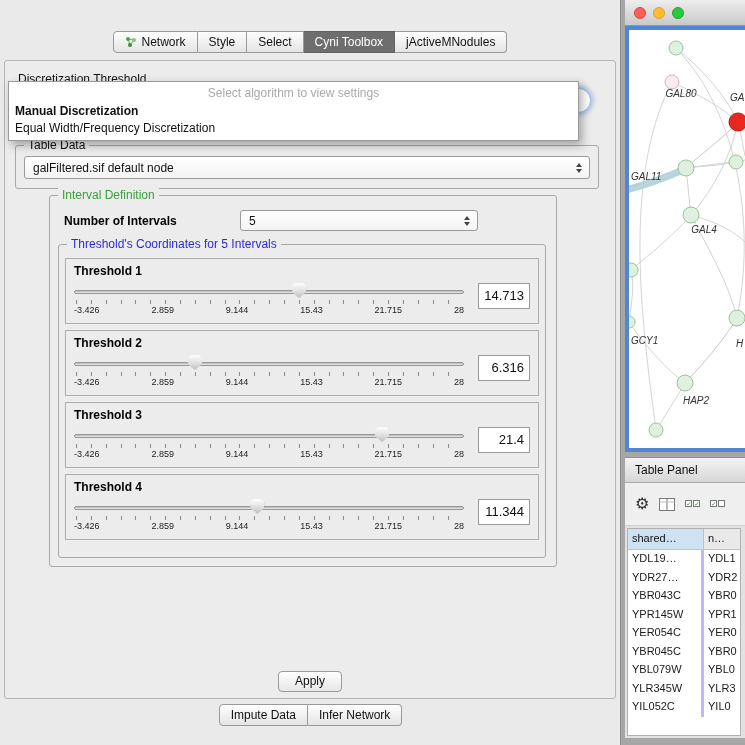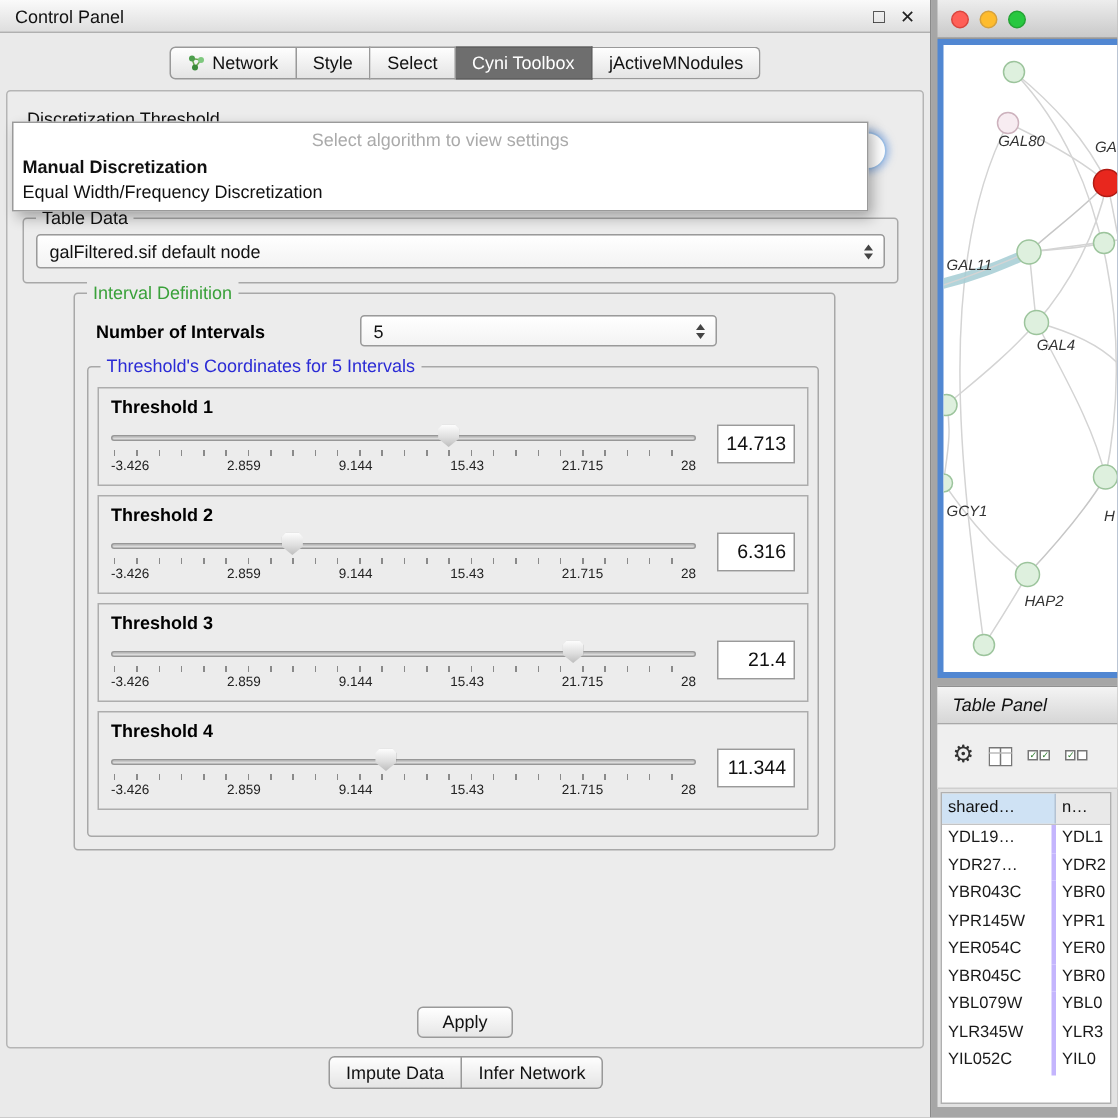--- a/index.html
+++ b/index.html
@@ -88,21 +88,21 @@
   .edge { fill:none; stroke:#d4d4d4; stroke-width:1; }
   .edge.dk { stroke:#c7c7c7; }
   .edge.thick { stroke:#a5ccd3; stroke-width:7; opacity:.85; }
   circle.node.green { fill:#def0de; stroke:#9cc49c; }
   circle.node.pink { fill:#f7ecf1; stroke:#cdb2bd; }
   circle.node.red { fill:#e8271e; stroke:#b01b14; }
   .nlabel { font-size:10px; fill:#333; font-family:"Liberation Sans","DejaVu Sans",sans-serif; }
 
   
   .table-panel { position:absolute; left:625px; top:457px; width:120px; height:281px; background:#e2e2e2; border-top:1px solid #909090; }
-  .tp-titlebar { height:25px; background:linear-gradient(#f4f4f4,#d6d6d6); border-bottom:1px solid #a8a8a8; font-size:12px; display:flex; align-items:center; padding-left:10px; color:#111;font-style:italic; }
+  .tp-titlebar { height:25px; background:linear-gradient(#f4f4f4,#d6d6d6); border-bottom:1px solid #a8a8a8; font-size:12px; display:flex; align-items:center; padding-left:10px; color:#111; }
   .tp-toolbar { height:43px; background:#efefef; display:flex; align-items:center; gap:10px; padding-left:10px; border-bottom:1px solid #cfcfcf; }
   .gear { font-size:16px; color:#333; line-height:1; }
   .cbicon { display:grid; grid-template-columns:7px 7px; grid-auto-rows:8px; gap:1px; }
   .cb { width:7px; height:7px; border:1px solid #777; background:#fff; font-size:6px; line-height:6px; text-align:center; color:#2a7a2a; }
   .tp-table { position:absolute; top:70px; left:2px; width:114px; height:208px; background:#fff; border:1px solid #b0b0b0; overflow:hidden; }
   .tp-head { display:flex; height:21px; border-bottom:1px solid #c4c4c4; }
   .tp-th { font-size:11px; padding:3px 4px 0; white-space:nowrap; overflow:hidden; color:#111; }
   .c1 { width:76px; }
   .c2 { flex:1; }
   .tp-th.c1 { background:#cfe2f4; border-right:1px solid #b4c2d2; }
@@ -110,25 +110,20 @@
   .tp-row { display:flex; height:18.5px; }
   .tp-td { font-size:11px; padding:2px 4px 0; white-space:nowrap; overflow:hidden; color:#1a1a1a; }
   .tp-td.c1 { border-right:3px solid #c4b5fd; }
 </style>
 </head>
 <body>
 
 <div id="root">
 
   <section class="control-panel">
-    <div class="cp-titlebar">
-      <span class="cp-title">Control Panel</span>
-      <span class="win-btn float">□</span>
-      <span class="win-btn close">✕</span>
-    </div>
 
     <div class="tab-row">
         <div class="tab">
     <svg class="tab-icon" width="12" height="12" viewBox="0 0 12 12" style="display: block;">
       <line x1="3" y1="3" x2="9" y2="4" stroke="#6aa84f" stroke-width="1"></line>
       <line x1="3" y1="3" x2="5" y2="9" stroke="#6aa84f" stroke-width="1"></line>
       <line x1="9" y1="4" x2="5" y2="9" stroke="#6aa84f" stroke-width="1"></line>
       <circle cx="3" cy="3" r="2" fill="#4d9e4d"></circle>
             <circle cx="9" cy="4" r="2" fill="#7ec87e"></circle>
             <circle cx="5" cy="9" r="2" fill="#3b8a3b"></circle>

